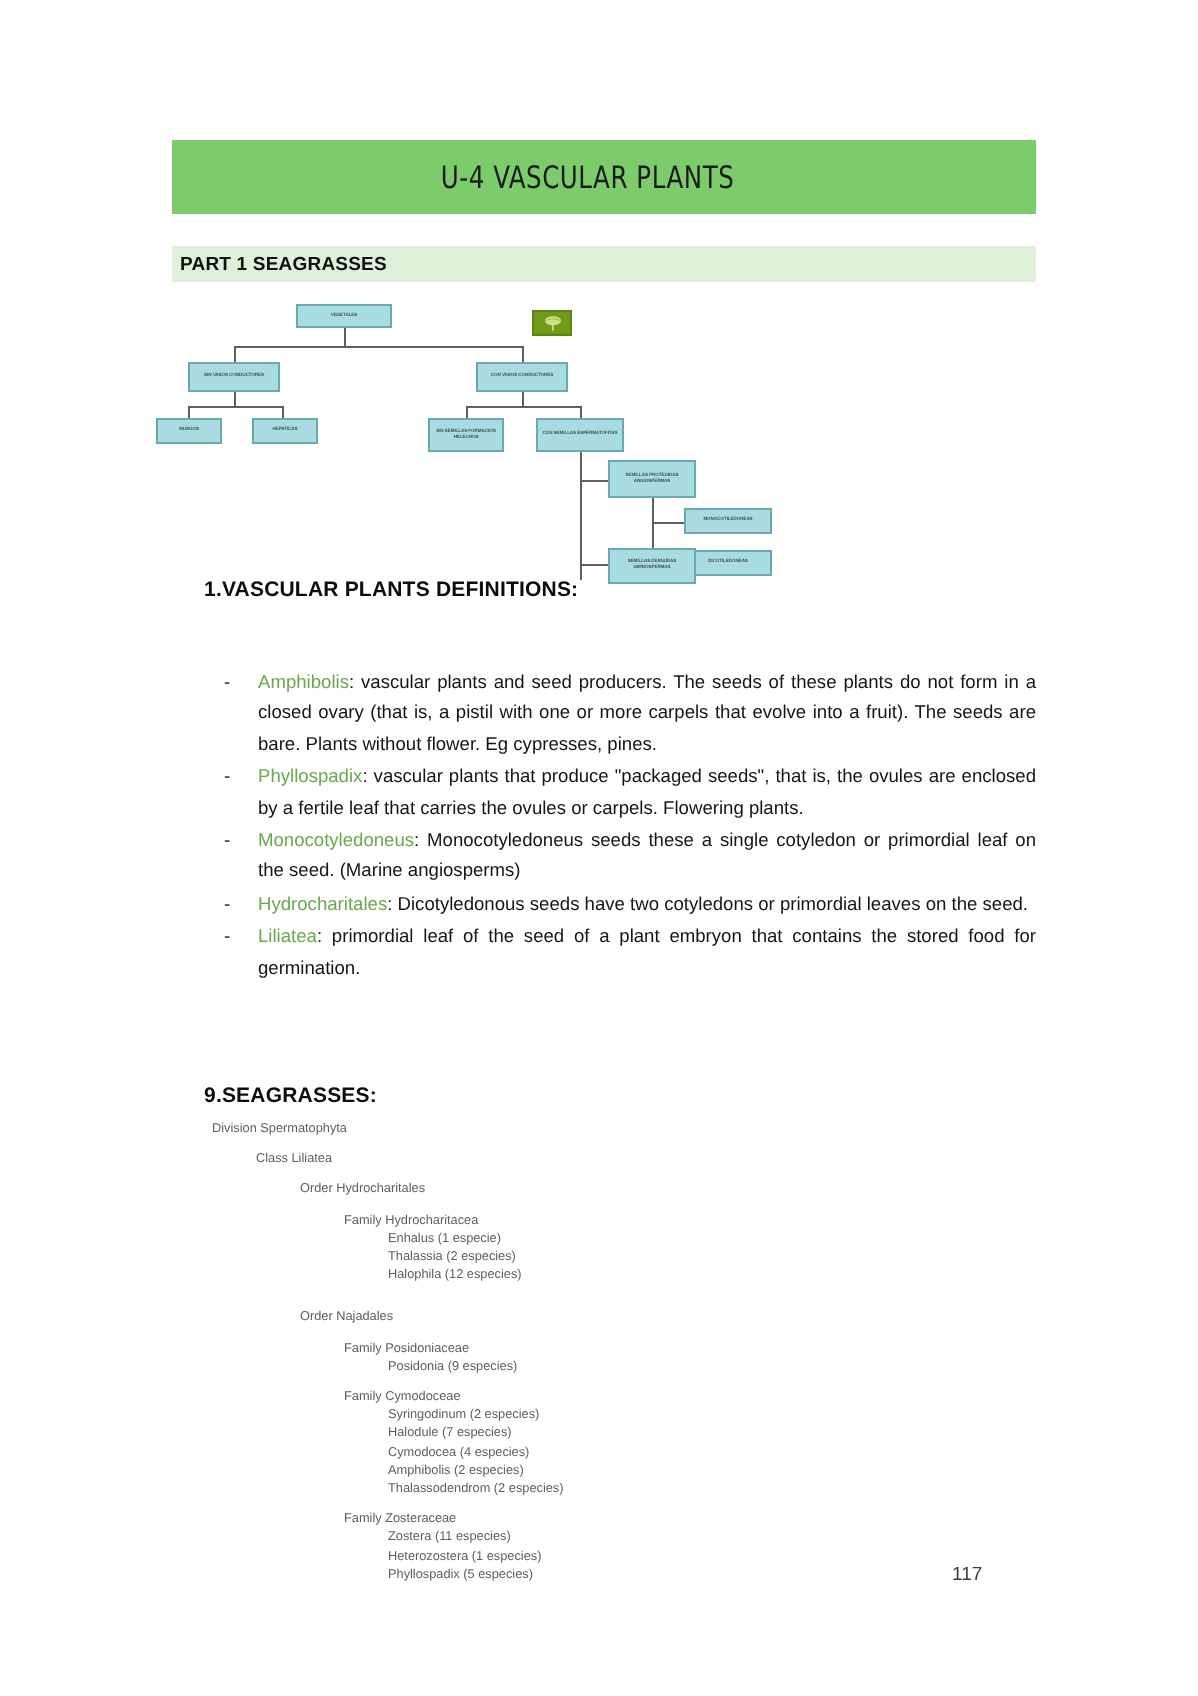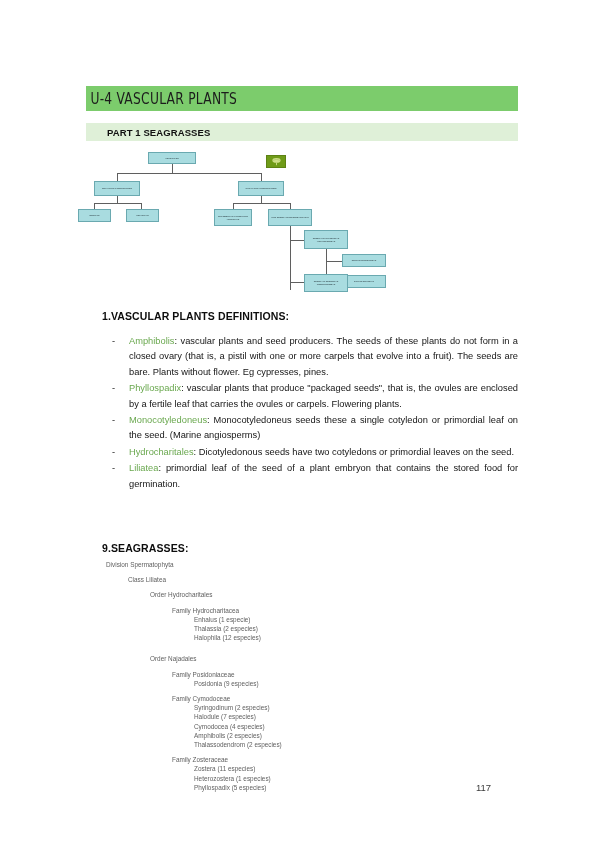--- a/index.html
+++ b/index.html
@@ -19,26 +19,27 @@
   .page {
     position: absolute;
     inset: 0;
     background: #ffffff;
   }
 
   
   .title-bar {
     position: absolute;
     left: 86px;
-    top: 86px;
+    top: 70px;
     width: 432px;
-    height: 25px;
+    height: 37px;
     background: #7ccc6c;
     display: flex;
     align-items: center;
+    justify-content: center;
   }
   .title-bar .title-text {
     font-family: "DejaVu Sans Condensed", "Liberation Sans", sans-serif;
     font-size: 15.5px;
     font-weight: 400;
     letter-spacing: 0.3px;
     color: #1c1c1c;
     padding-left: 5px;
     transform: scaleX(0.88);
     transform-origin: left center;
@@ -53,21 +54,21 @@
     width: 432px;
     height: 18px;
     background: #dff0d8;
     display: flex;
     align-items: center;
   }
   .part-bar .part-text {
     font-size: 9.5px;
     font-weight: bold;
     color: #111111;
-    padding-left: 21px;
+    padding-left: 4px;
     letter-spacing: 0.1px;
     white-space: nowrap;
   }
 
   
   .diagram {
     position: absolute;
     left: 86px;
     top: 150px;
     width: 432px;
@@ -118,21 +119,21 @@
 
   
   .sec-head {
     position: absolute;
     font-size: 10.5px;
     font-weight: bold;
     color: #0d0d0d;
     letter-spacing: 0.1px;
     white-space: nowrap;
   }
-  #sec1 { left: 102px; top: 310px; }
+  #sec1 { left: 102px; top: 289px; }
   #sec2 { left: 102px; top: 542px; }
 
   
   .defs {
     position: absolute;
     left: 112px;
     top: 334px;
     width: 406px;
   }
   .def-item {

